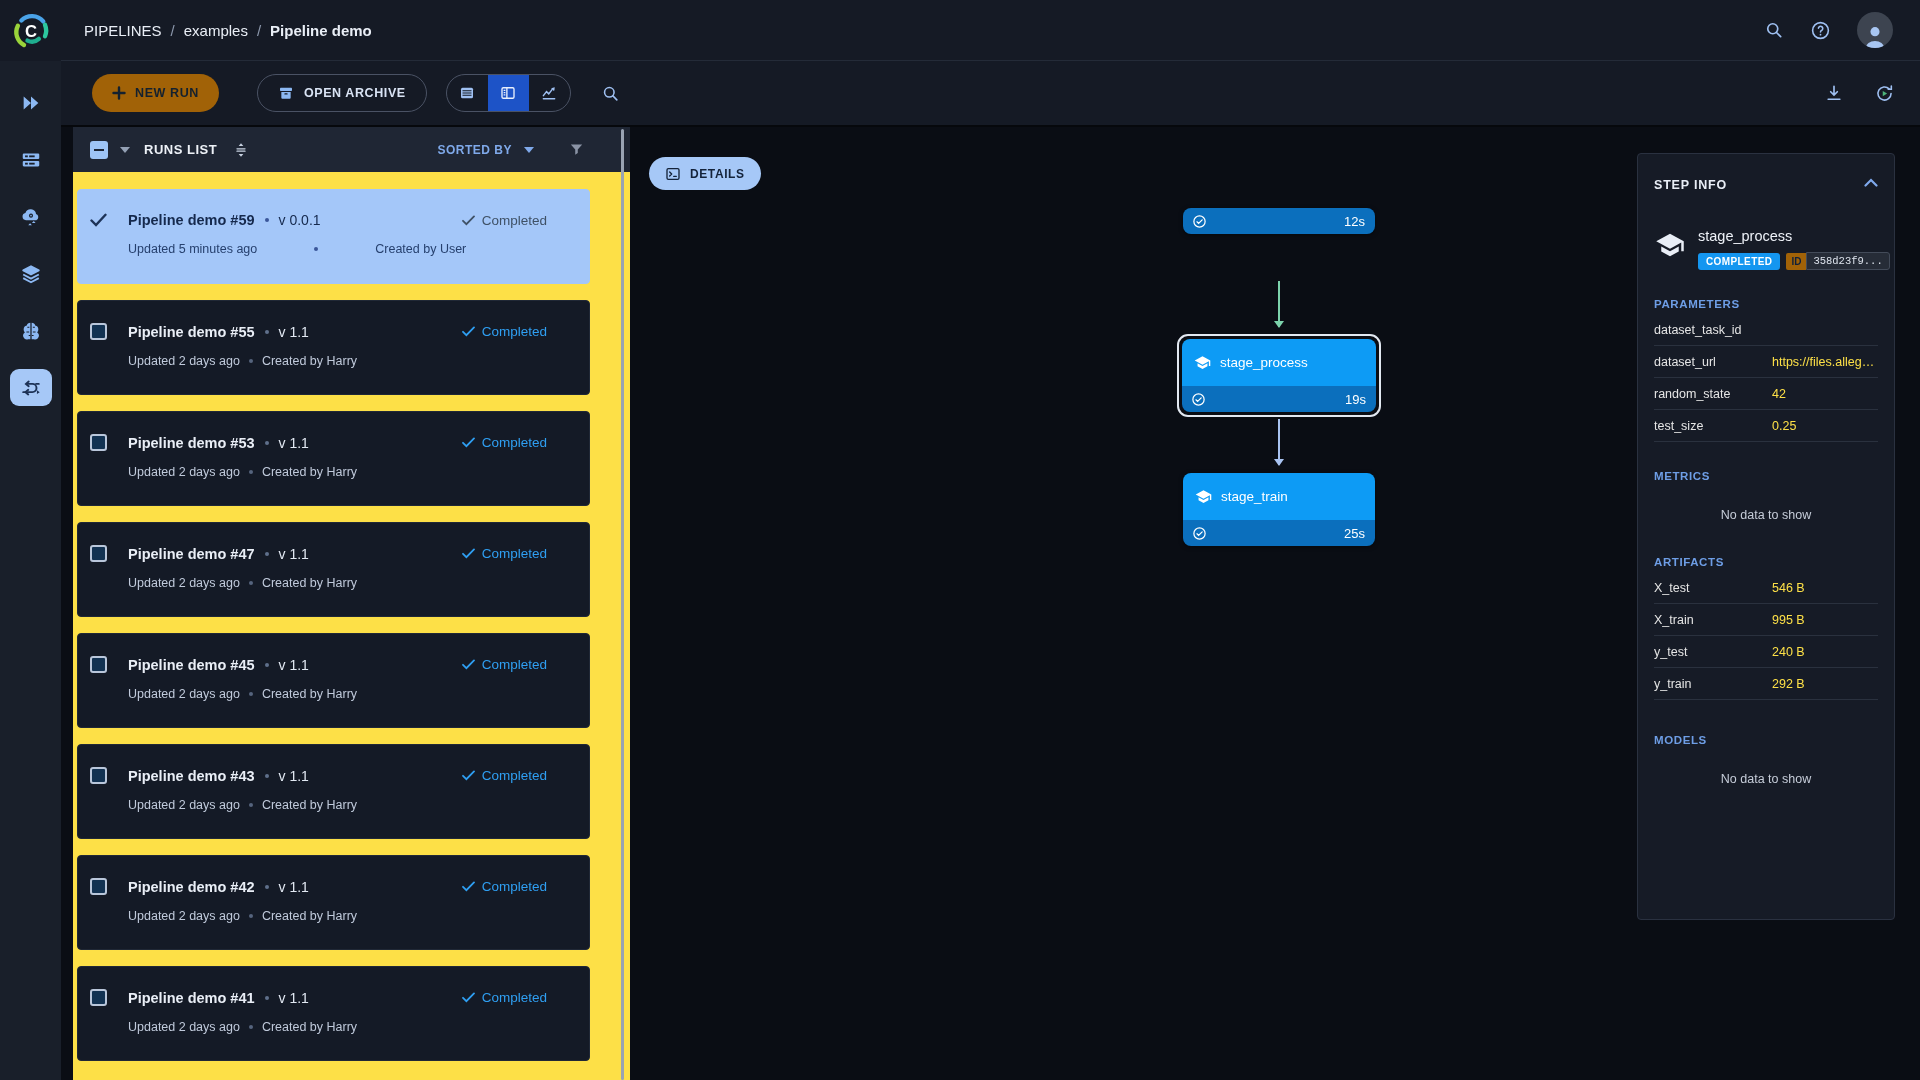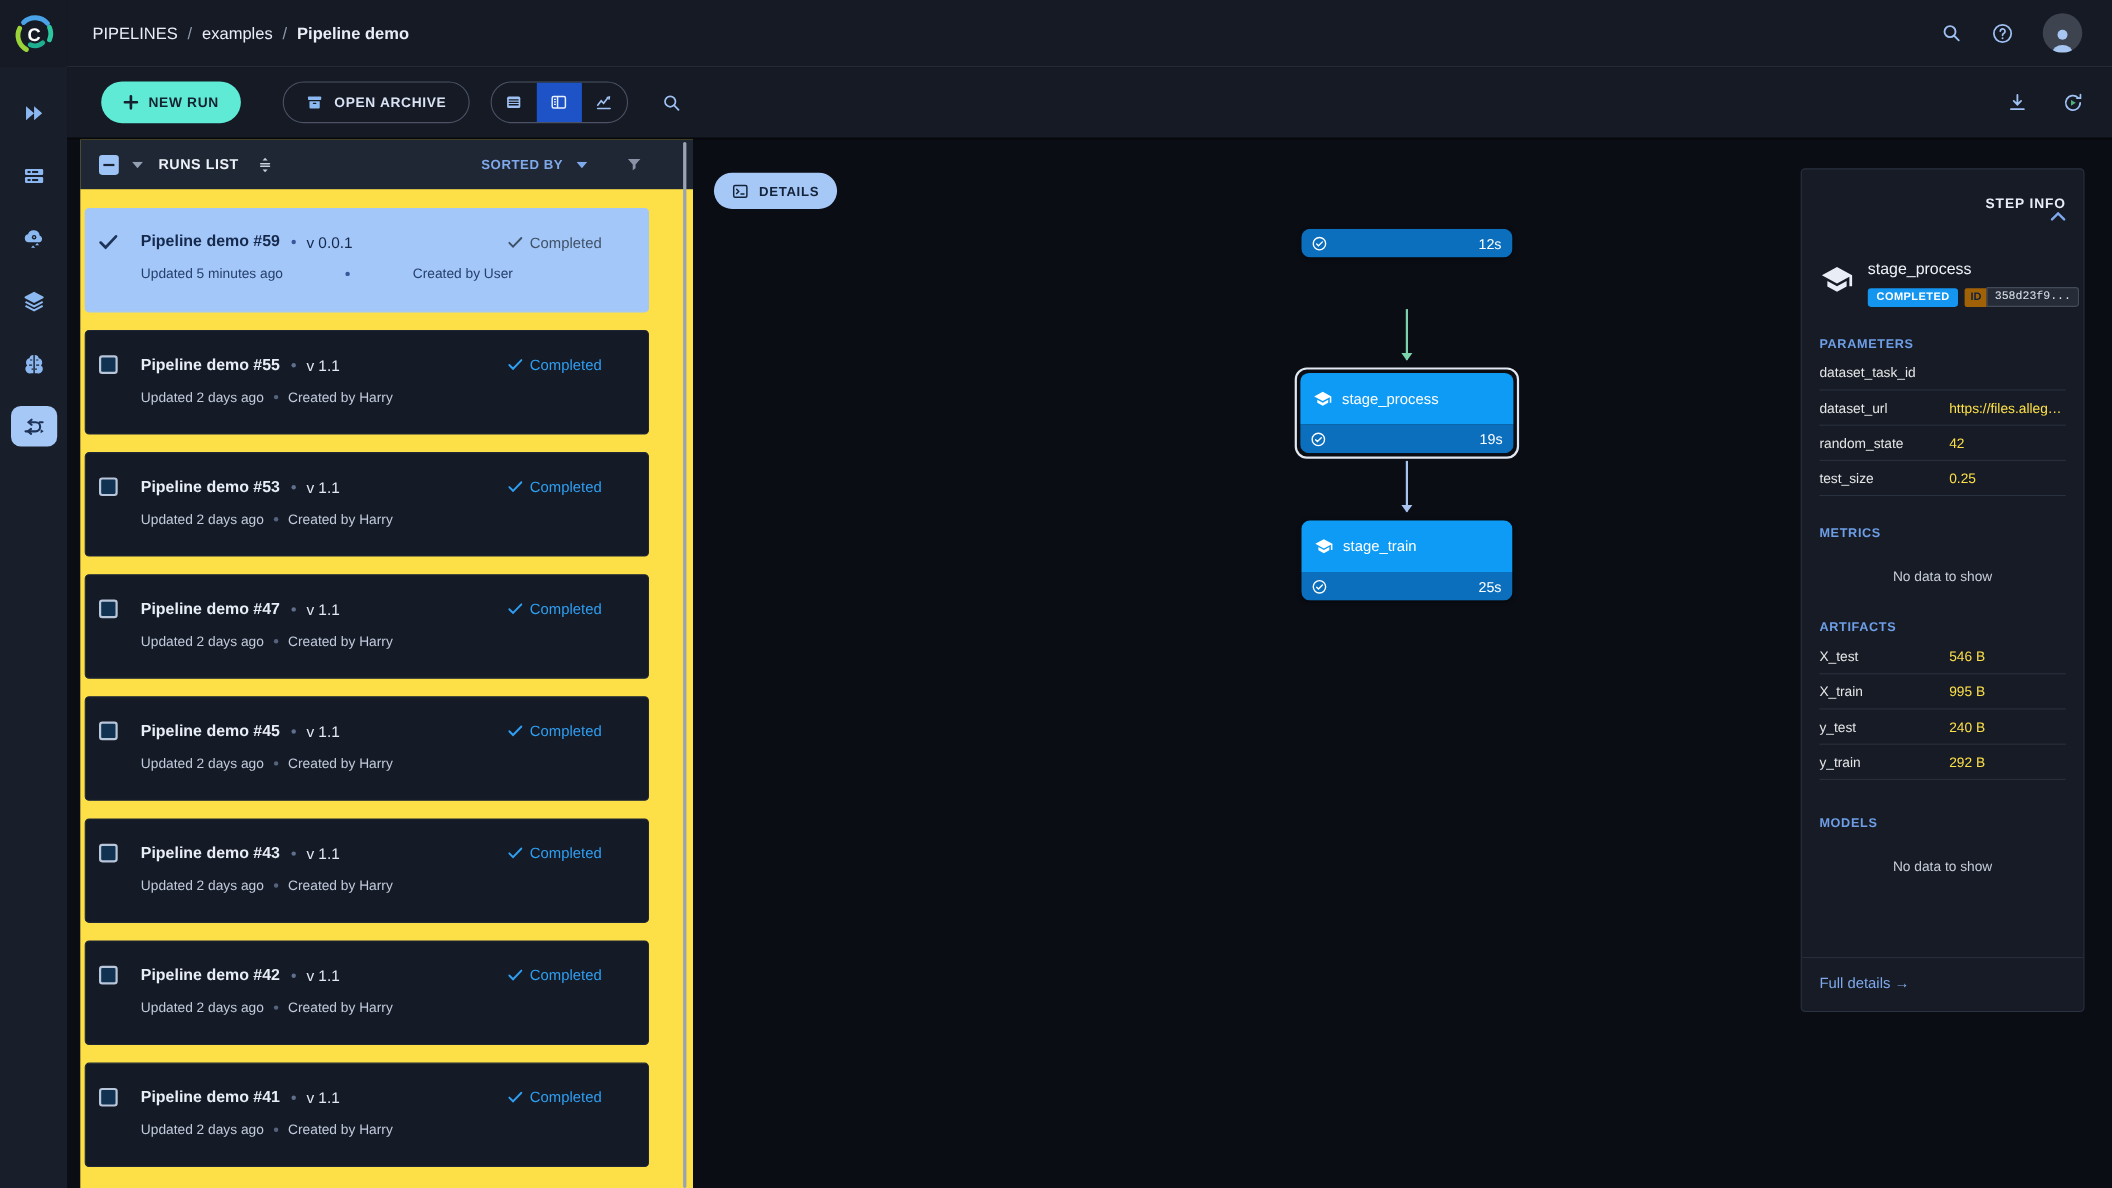--- a/index.html
+++ b/index.html
@@ -18,21 +18,21 @@
   .main { flex:1; display:flex; flex-direction:column; min-width:0; }
   .topbar { height:61px; flex:none; background:#151a25; border-bottom:1px solid #242b38; display:flex; align-items:center; padding:0 27px 0 23px; }
   .crumbs { display:flex; align-items:center; gap:9px; font-size:15px; color:#e9eef6; }
   .crumb-sep { color:#8d99ad; font-size:15px; }
   .crumb-last { font-weight:bold; }
   .topbar-right { margin-left:auto; display:flex; align-items:center; gap:26px; }
   .tb-icon { color:#9fc0f2; display:flex; cursor:pointer; }
   .avatar { width:36px; height:36px; border-radius:50%; background:#3d4450; display:flex; align-items:flex-end; justify-content:center; overflow:hidden; cursor:pointer; }
 
   .toolbar { height:66px; flex:none; background:#151a25; border-bottom:2px solid #06080c; display:flex; align-items:center; padding:0 25px 0 31px; }
-  .btn-newrun { height:38px; border-radius:19px; background:#5eead4; color:#14212f; font-weight:bold; font-size:12.5px; letter-spacing:.6px; display:flex; align-items:center; gap:9px; padding:0 20px; border:none; cursor:pointer; font-family:inherit; }
+  .btn-newrun { height:38px; border-radius:19px; background:#a16207; color:#14212f; font-weight:bold; font-size:12.5px; letter-spacing:.6px; display:flex; align-items:center; gap:9px; padding:0 20px; border:none; cursor:pointer; font-family:inherit; }
   .btn-archive { height:38px; margin-left:38px; border-radius:19px; background:transparent; border:1px solid #4a5264; color:#d9e3f4; font-weight:bold; font-size:12.5px; letter-spacing:.6px; display:flex; align-items:center; gap:10px; padding:0 20px; cursor:pointer; font-family:inherit; }
   .btn-archive svg { color:#8cb8f2; }
   .toggle-group { margin-left:19px; height:38px; border:1px solid #4a5264; border-radius:19px; display:flex; overflow:hidden; }
   .toggle-seg { width:41px; height:100%; display:flex; align-items:center; justify-content:center; color:#9fc0f2; cursor:pointer; }
   .toggle-seg.active { background:#1d53c7; color:#e9f0fd; }
   .toolbar-search { margin-left:30px; color:#9fc0f2; display:flex; cursor:pointer; }
   .toolbar-right { margin-left:auto; display:flex; align-items:center; gap:30px; }
 
   
   .content { flex:1; position:relative; display:flex; min-height:0; }
@@ -77,21 +77,21 @@
   .node-sel-wrap { position:absolute; left:547px; top:207px; width:204px; border:2px solid #e2e8f1; border-radius:11px; padding:3px; background:#0a0d14; cursor:pointer; }
   .node-sel-wrap .node { position:static; left:auto; width:194px; box-shadow:none; }
   .arrow { position:absolute; left:648px; width:2px; }
   .arrow::after { content:''; position:absolute; bottom:-6px; left:-4px; border:5px solid transparent; border-top:7px solid currentColor; }
   .arrow-teal { background:#7cd2ac; color:#7cd2ac; }
   .arrow-blue { background:#a9c3f1; color:#a9c3f1; }
 
   
   .step-info { position:absolute; top:26px; right:25px; width:258px; height:767px; background:#161b26; border:1px solid #2a3140; border-radius:4px; display:flex; flex-direction:column; }
   .si-inner { flex:1; padding:0 16px; overflow:hidden; }
-  .si-head { display:flex; align-items:flex-end; margin-top:24px;flex-direction:column; }
+  .si-head { display:flex; align-items:flex-start; margin-top:24px; }
   .si-title { font-size:12.5px; font-weight:bold; letter-spacing:.8px; color:#e9eef6; }
   .si-collapse { margin-left:auto; color:#7fa9ec; display:flex; cursor:pointer; }
   .si-step { display:flex; margin-top:36px; gap:12px; }
   .si-cap { color:#e9eef6; flex:none; margin-top:2px; }
   .si-step-name { font-size:14.5px; color:#eef2f8; }
   .si-badges { display:flex; align-items:center; gap:6px; margin-top:8px; }
   .badge-status { background:#1496f0; color:#fff; font-size:10px; font-weight:bold; letter-spacing:.4px; padding:3px 8px; border-radius:3px; }
   .badge-id { background:#a16207; color:#10203a; font-size:10px; font-weight:bold; padding:3px 5px; border-radius:2px 0 0 2px; }
   .badge-hash { background:#262c37; border:1px solid #434b59; color:#dde3ec; font-size:10.5px; font-family:"Liberation Mono", monospace; padding:2px 6px; border-radius:0 3px 3px 0; margin-left:-6px; }
   .si-section { margin-top:28px; font-size:11.5px; font-weight:bold; letter-spacing:.6px; color:#6e9ee6; }
@@ -596,20 +596,17 @@
 
   <div class="kv-row">
     <span class="k">y_train</span>
     <span class="v">292 B</span>
   </div>
 </div>
 
           <div class="si-section" style="margin-top:34px">MODELS</div>
           <div class="no-data">No data to show</div>
         </div>
-        <div class="si-footer">
-          <a class="full-details">Full details →</a>
-        </div>
       </aside>
 
     </div>
   </div>
 </div>
 
 </body></html>

